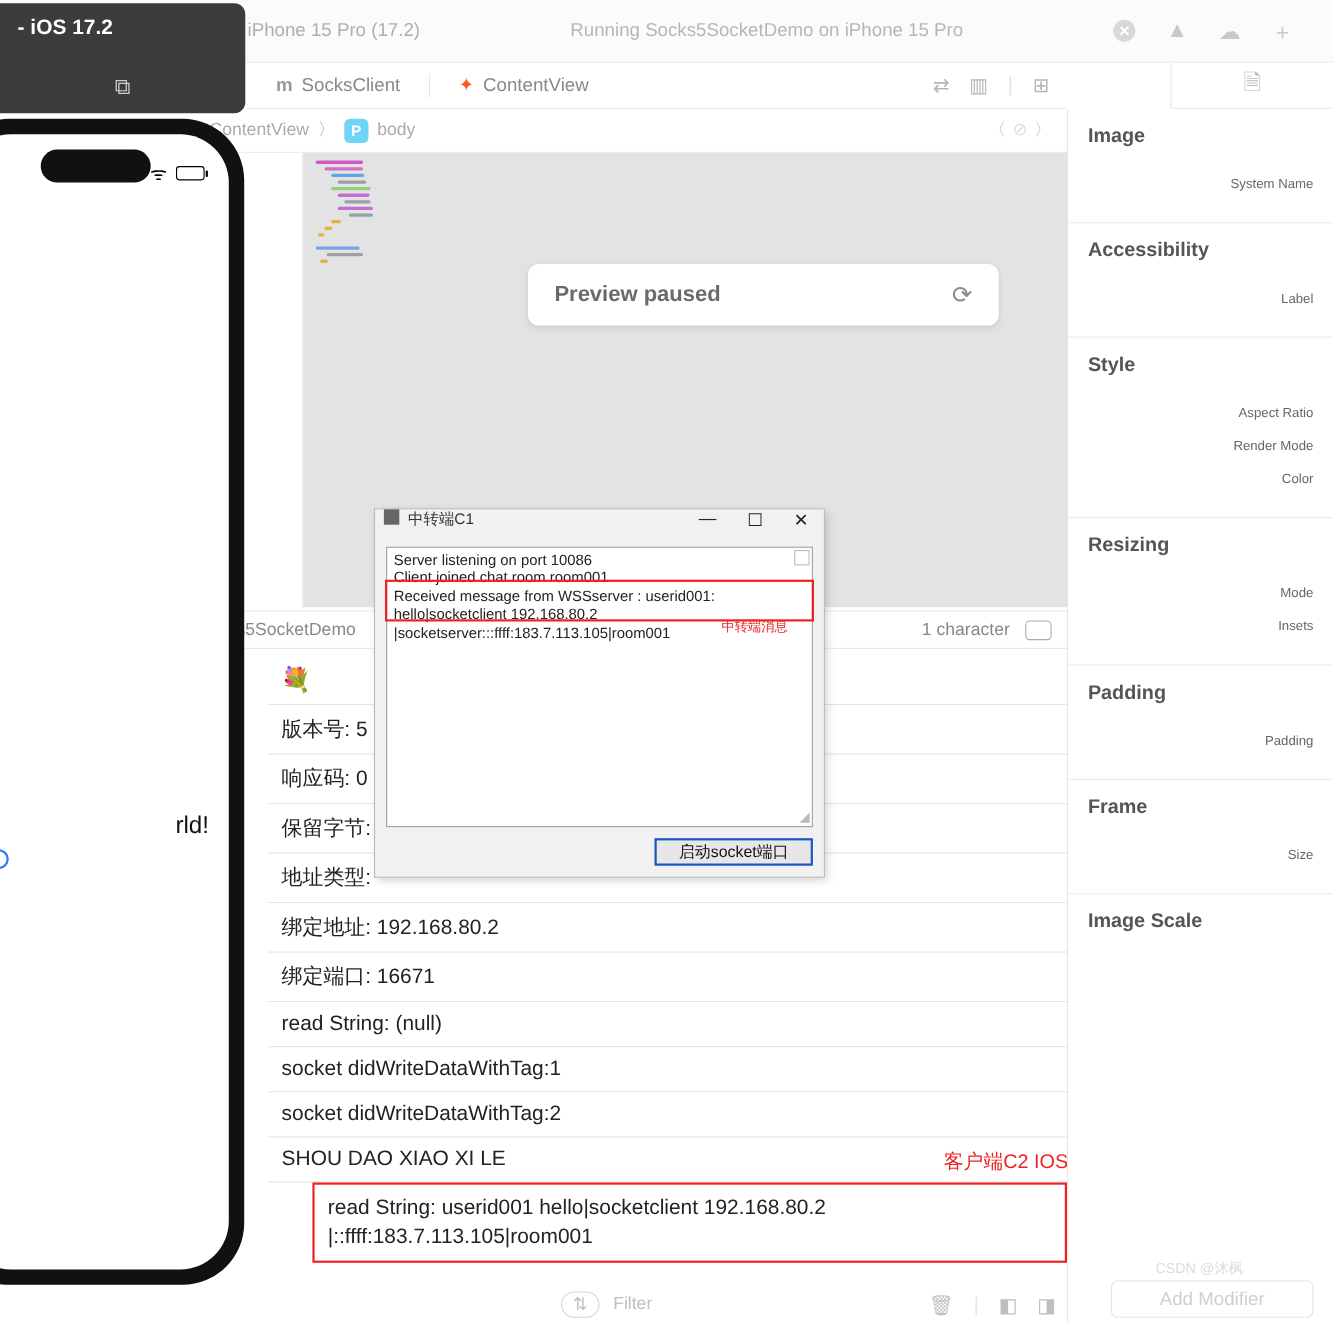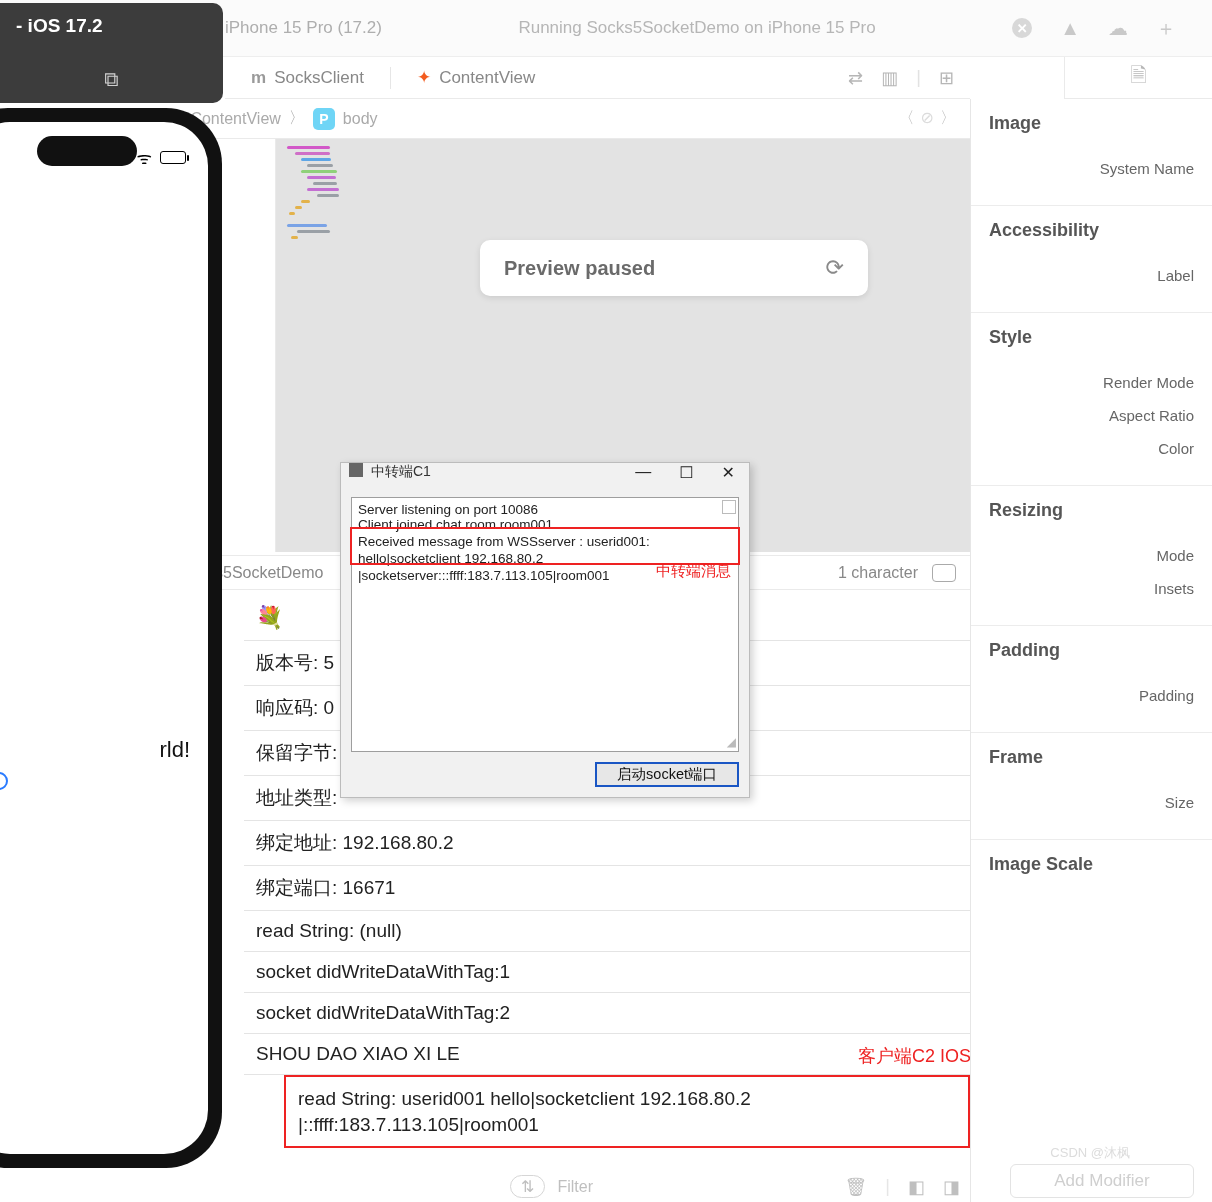--- a/index.html
+++ b/index.html
@@ -61,21 +61,21 @@
     position: absolute; left: 275px; top: 139px; right: 242px; bottom: 650px;
     background: #e3e3e3;
     border-left:1px solid #eaeaea;
   }
   .minimap {
     position:absolute; left: 283px; top: 142px; width: 80px; height: 140px;
     display:flex; flex-direction:column; gap:3px; padding:4px;
   }
   .mm-line { height:3px; border-radius:2px; }
   .preview-card {
-    position:absolute; left: 480px; top: 240px; width: 388px; height: 56px;
+    position:absolute; left: 480px; top: 240px; width: 428px; height: 56px;
     background:#fff; border-radius:10px; box-shadow: 0 2px 6px rgba(0,0,0,.1);
     display:flex; align-items:center; justify-content:space-between;
     padding: 0 24px; font-size:20px; font-weight:600; color:#6a6a6a;gap:42px;
   }
   .reload-icon { color:#8a8a8a; font-size:22px; font-weight:400;}
 
   
   .statusbar {
     position:absolute; left: 193px; top: 555px; right: 242px; height: 35px;
     border-top:1px solid #eaeaea; border-bottom:1px solid #eaeaea;
@@ -95,21 +95,21 @@
   .annot-red { position:absolute; color:#e22; font-size:18px; font-family: -apple-system, Arial; }
 
   
   .inspector {
     position:absolute; right:0; top: 99px; width: 242px; bottom: 0;
     border-left:1px solid #e6e6e6; background:#fff;
     display:flex; flex-direction:column; font-size:17px; color:#666;
   }
   .insp-section { border-bottom:1px solid #ececec; padding: 14px 18px 20px;}
   .insp-title { font-weight:700; color:#555; margin-bottom:18px; font-size:18px;}
-  .insp-row { text-align:right; color:#666; padding: 8px 0; font-size:15px;}
+  .insp-row { text-align:right; color:#666; padding: 8px 0; font-size:12px;}
   .add-modifier {
     position:absolute; right:18px; bottom: 4px;
     width: 184px; height: 34px; border:1px solid #e3e3e3; border-radius:6px;
     display:flex; align-items:center; justify-content:center; color:#cfcfcf; font-size:17px;
   }
 
   
   .phone {
     position:absolute; left: -48px; top: 108px; width: 270px; height: 1060px;
     background:#111; border-radius: 56px; padding: 14px;
@@ -249,22 +249,22 @@
   <div class="insp-section">
     <div class="insp-title">Image</div>
     <div class="insp-row">System Name</div>
   </div>
   <div class="insp-section">
     <div class="insp-title">Accessibility</div>
     <div class="insp-row">Label</div>
   </div>
   <div class="insp-section">
     <div class="insp-title">Style</div>
+    <div class="insp-row">Aspect Ratio</div>
     <div class="insp-row">Render Mode</div>
-    <div class="insp-row">Aspect Ratio</div>
     <div class="insp-row">Color</div>
   </div>
   <div class="insp-section">
     <div class="insp-title">Resizing</div>
     <div class="insp-row">Mode</div>
     <div class="insp-row">Insets</div>
   </div>
   <div class="insp-section">
     <div class="insp-title">Padding</div>
     <div class="insp-row">Padding</div>
@@ -307,21 +307,21 @@
     <div style="margin-top:2px; line-height:1.25;">Received message from WSSserver : userid001: hello|socketclient 192.168.80.2 |socketserver:::ffff:183.7.113.105|room001</div>
     <span class="scroll-sq"></span>
     <span class="resize">◢</span>
   </div>
   <div class="winbtn-row">
     <button class="winbtn">启动socket端口</button>
   </div>
 
   <div class="red-box-pop" style="left:9px; top:64px; width:390px; height:38px;"></div>
 </div>
-<div class="annot-red" style="left: 656px; top: 562px; font-size:15px;">中转端消息</div>
+<div class="annot-red" style="left: 656px; top: 562px; font-size:12px;">中转端消息</div>
 
 <div style="position:absolute; left:510px; bottom:4px; display:flex; gap:12px; align-items:center; color:#bfbfbf; font-size:16px;">
   <span style="border:1px solid #d6d6d6;border-radius:12px;padding:1px 10px;">⇅</span>
   <span>Filter</span>
 </div>
 <div style="position:absolute; right:252px; bottom:4px; display:flex; gap:18px; color:#bfbfbf; font-size:18px;">
   <span>🗑</span>
   <span style="color:#e6e6e6;">|</span>
   <span>◧</span>
   <span>◨</span>

